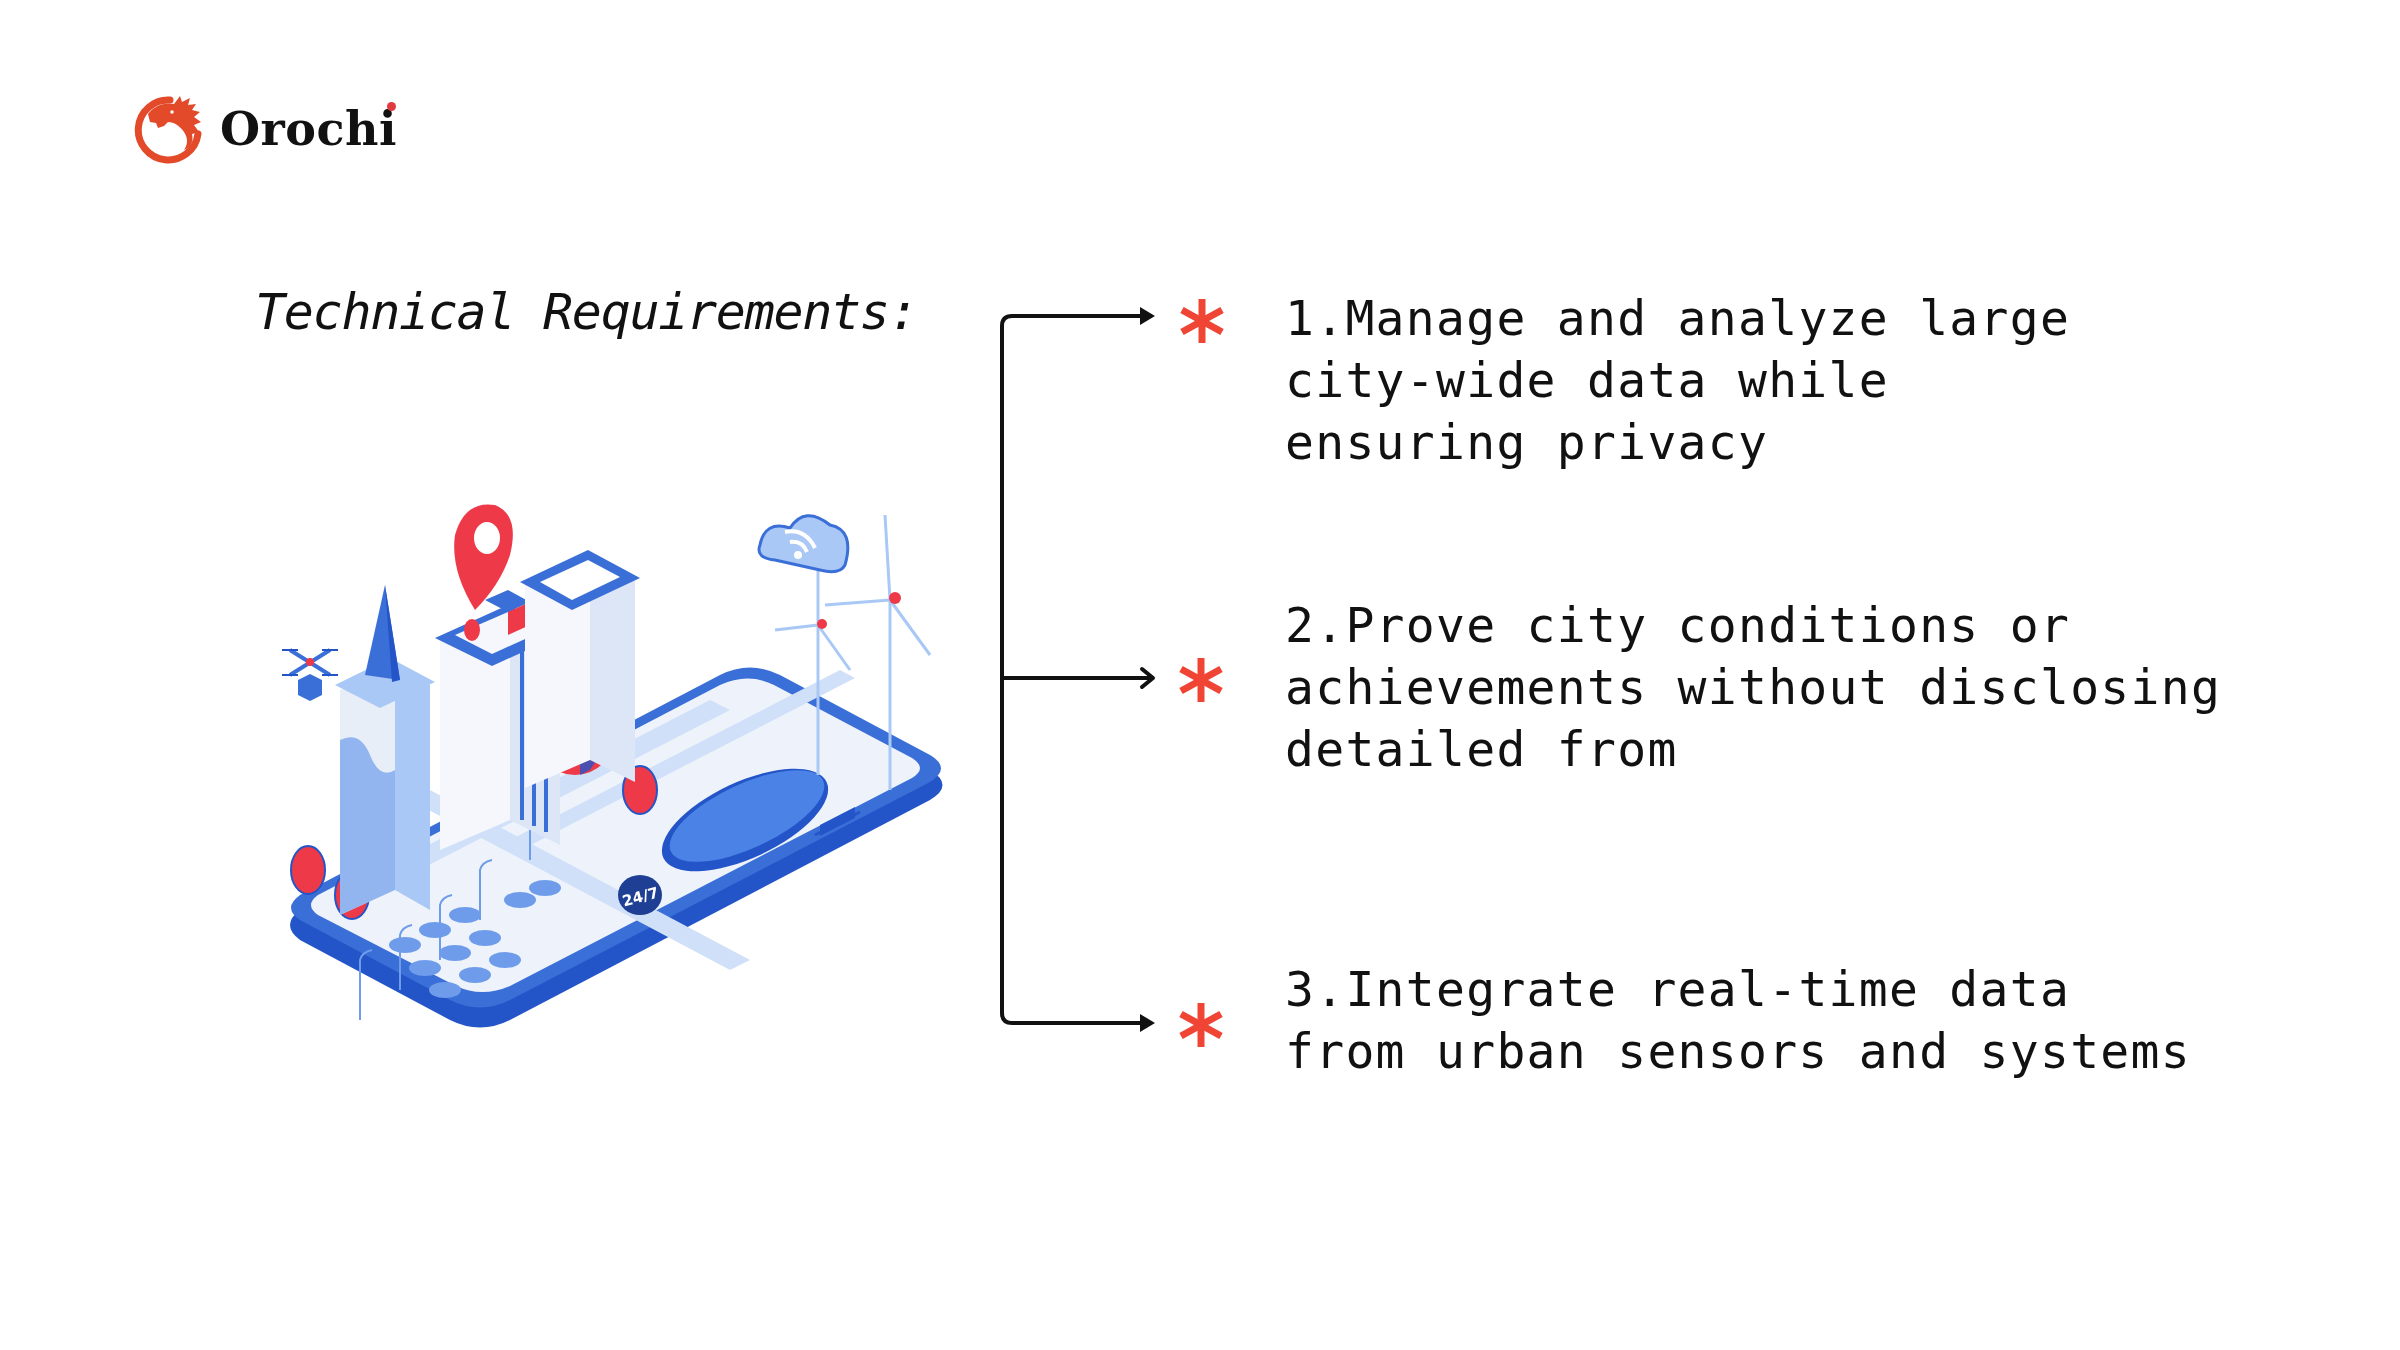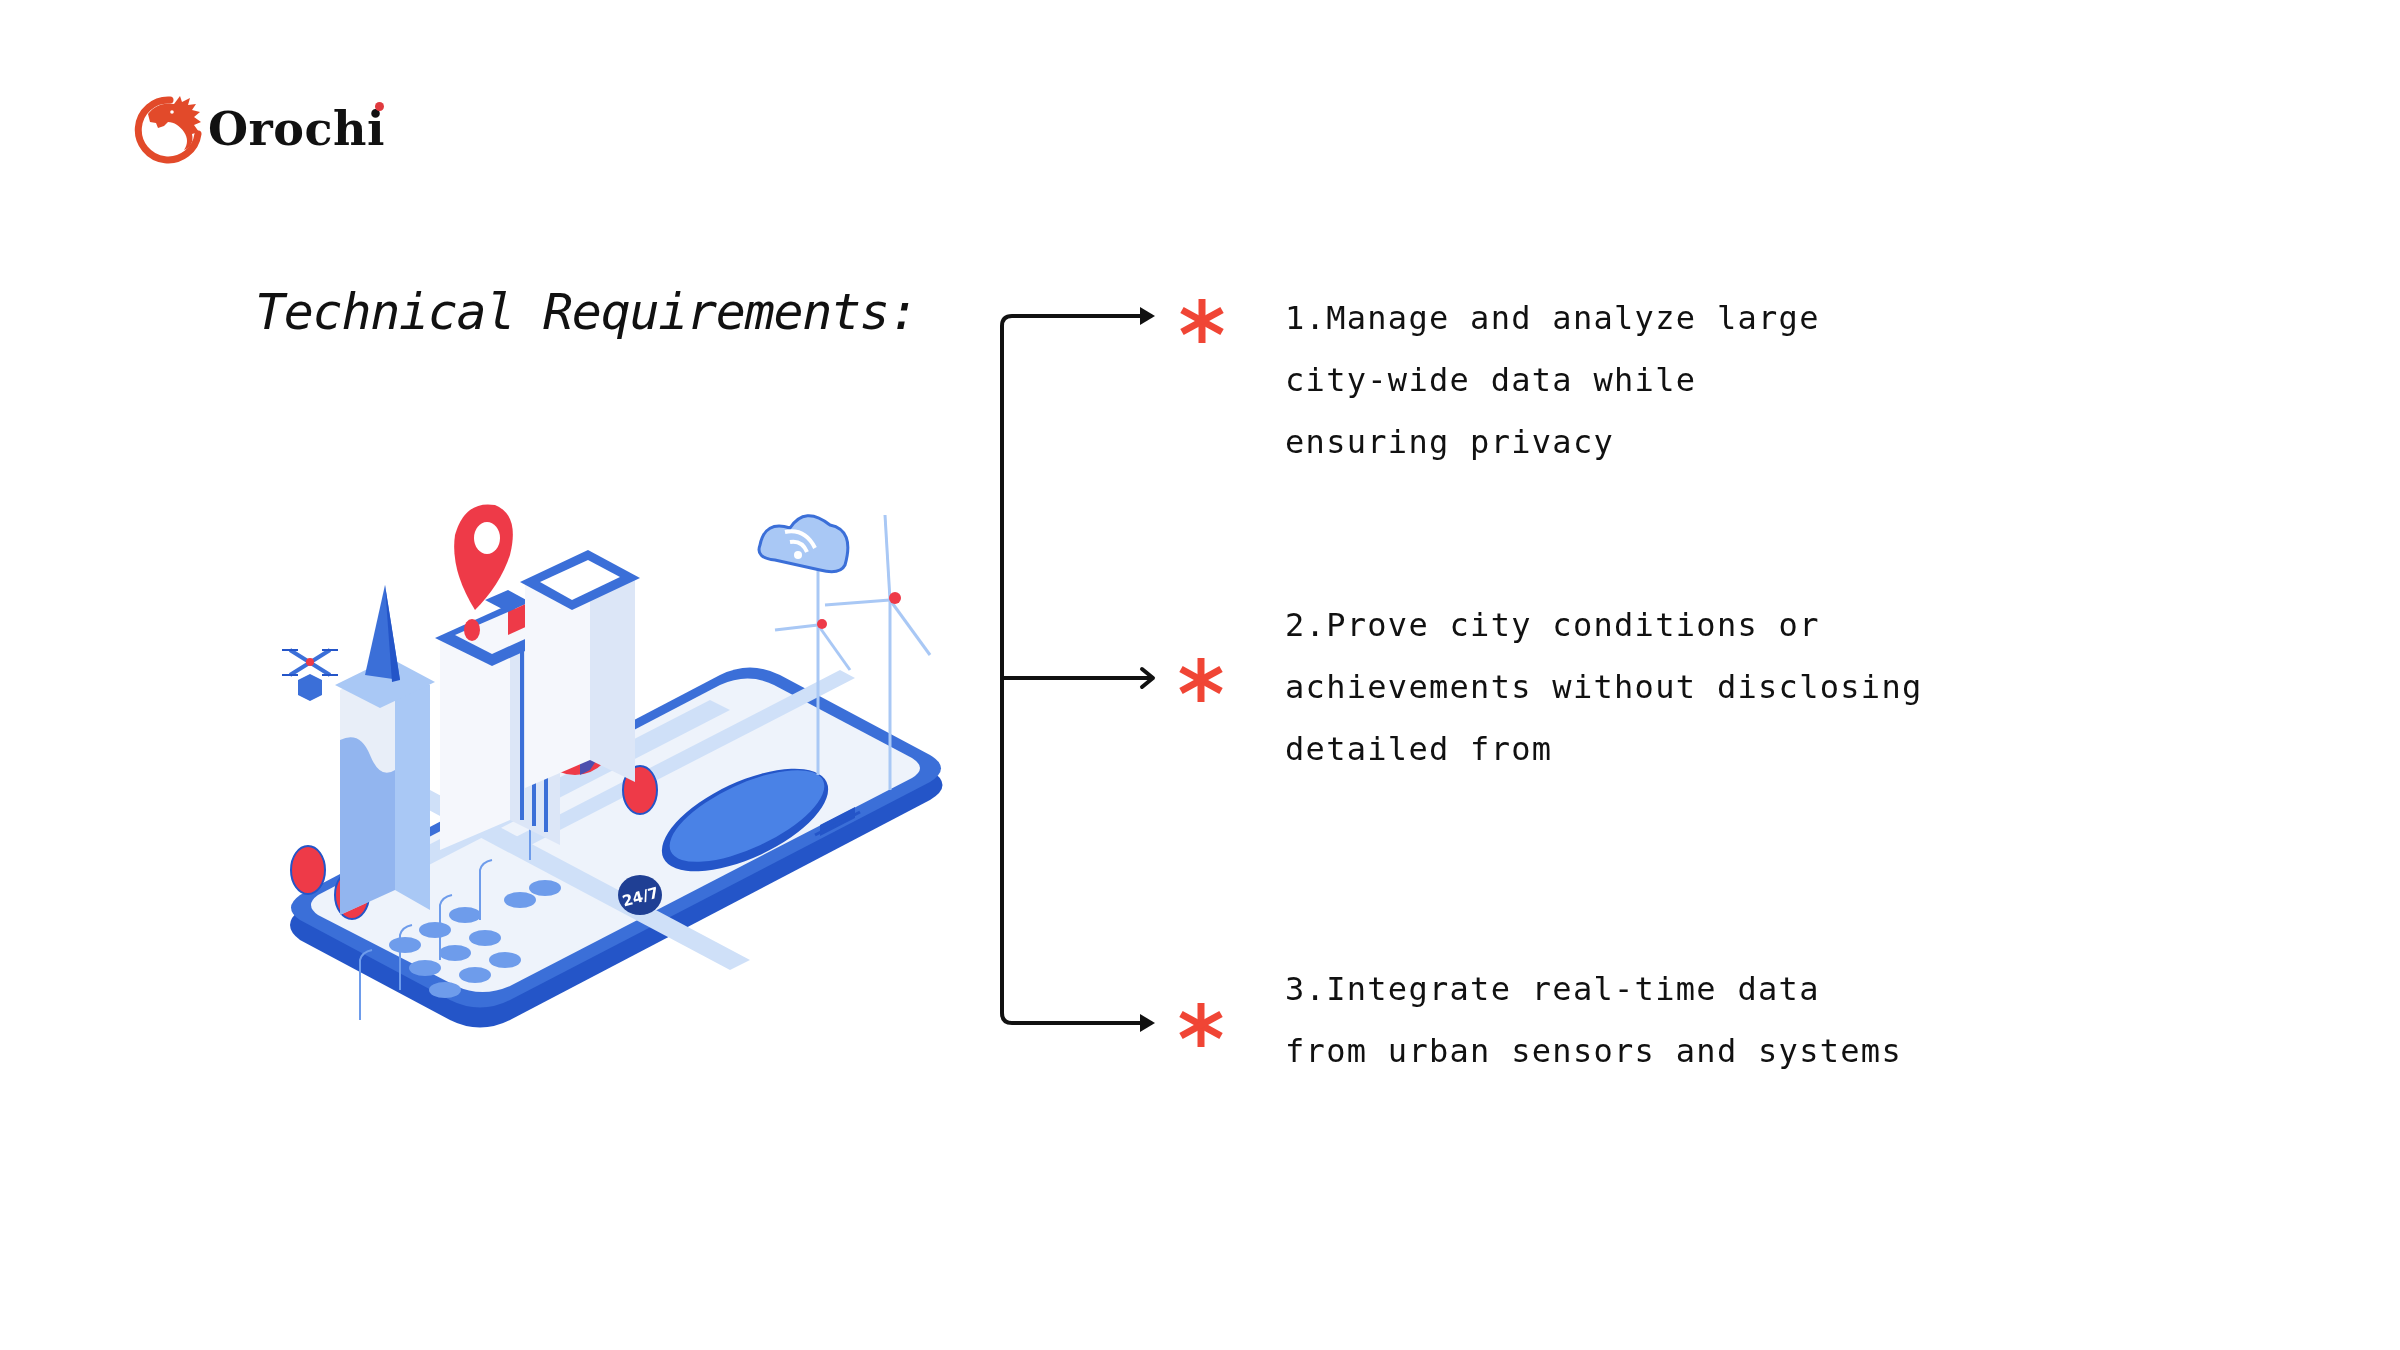--- a/index.html
+++ b/index.html
@@ -1,25 +1,25 @@
 <!DOCTYPE html>
 <html><head>
 <meta charset="utf-8">
 <style>
   html, body { margin: 0; padding: 0; background: #ffffff; }
   body { width: 2400px; height: 1350px; position: relative; overflow: hidden; font-family: "DejaVu Sans Mono", "Liberation Mono", monospace; color: #111; }
   .logo { position: absolute; left: 134px; top: 90px; height: 78px; display: flex; align-items: center; }
   .logo svg { width: 72px; height: 74px; }
-  .logo-text { font-family: "DejaVu Serif", "Liberation Serif", serif; font-weight: bold; font-size: 46px; color: #111; margin-left: 2px; letter-spacing: 0.5px; position: relative; line-height: 1; }
+  .logo-text { font-family: "DejaVu Serif", "Liberation Serif", serif; font-weight: bold; font-size: 46px; color: #111; margin-left: 14px; letter-spacing: 0.5px; position: relative; line-height: 1; }
   .logo-dot { position: absolute; right: 1px; top: -4px; width: 9px; height: 9px; border-radius: 50%; background: #e03a3e; }
   .heading { position: absolute; left: 255px; top: 282px; font-family: "DejaVu Sans Mono", "Liberation Mono", monospace; font-style: italic; font-weight: normal; font-size: 50px; line-height: 60px; color: #111; white-space: nowrap; letter-spacing: -1.3px; }
   .illustration { position: absolute; left: 280px; top: 490px; width: 700px; height: 570px; }
   .connector { position: absolute; left: 990px; top: 300px; width: 180px; height: 740px; }
   .asterisk { position: absolute; width: 50px; height: 50px; }
-  .req { position: absolute; left: 1285px; font-family: "DejaVu Sans Mono", "Liberation Mono", monospace; font-size: 32px; line-height: 62px; color: #111; white-space: pre-line; letter-spacing: 1.3px; }
+  .req { position: absolute; left: 1285px; font-family: "DejaVu Sans Mono", "Liberation Mono", monospace; font-size: 48px; line-height: 62px; color: #111; white-space: pre-line; letter-spacing: 1.3px; }
 </style>
 </head>
 <body>
 
 <div class="logo">
   <svg viewBox="0 0 72 74">
     <path d="M36 8 A30 30 0 1 0 64 42" fill="none" stroke="#E24A2A" stroke-width="7" stroke-linecap="round"></path>
     <path d="M14 22 C20 14 30 10 40 12 L46 4 L48 10 L56 6 L54 13 L62 12 L58 18 L66 20 L60 25 L67 30 L60 33 L65 40 L58 42 C60 50 56 56 50 58 C54 52 54 46 50 40 C46 34 40 30 34 30 L30 34 L24 36 L22 31 L16 30 Z" fill="#E24A2A"></path>
     <circle cx="38" cy="20" r="1.8" fill="#fff"></circle>
   </svg>

